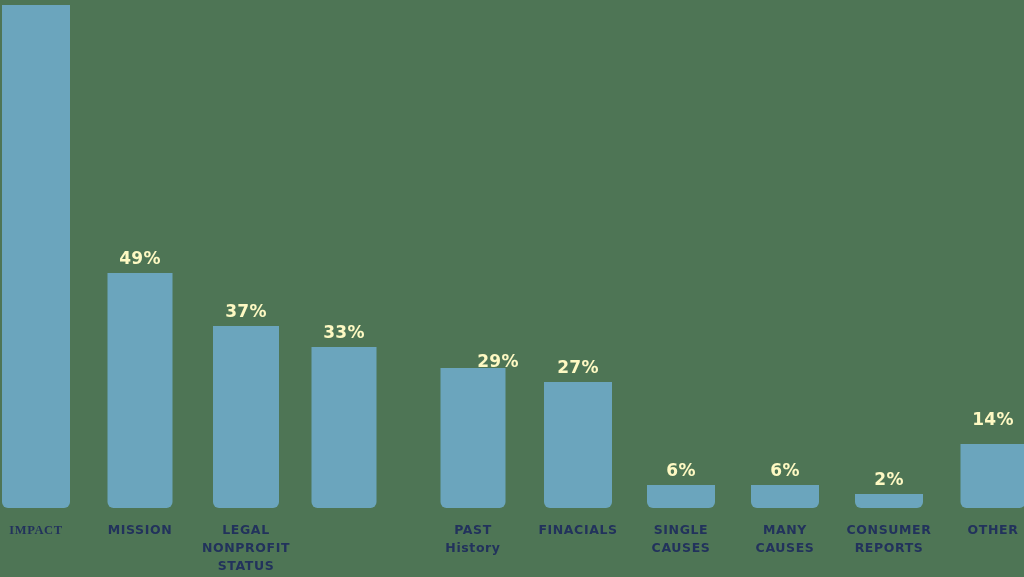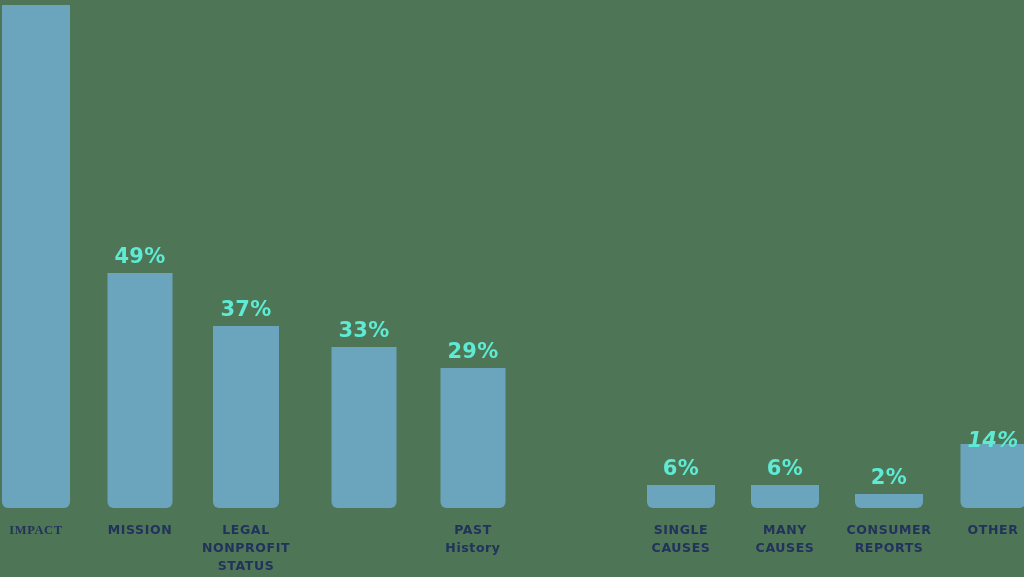--- a/index.html
+++ b/index.html
@@ -43,22 +43,22 @@
     bottom: 69px;              
     background: #6ba5bd;
     border-bottom-left-radius: 6px;
     border-bottom-right-radius: 6px;
   }
 
   .bar-value {
     position: absolute;
     left: 50%;
     transform: translateX(-50%);
-    color: #5eead4;
-    font-size: 21px;
+    color: #fef9c3;
+    font-size: 17px;
     font-weight: 700;
     letter-spacing: 0.3px;
     white-space: nowrap;
     line-height: 1;
   }
 
   .cat-label {
     position: absolute;
     left: 50%;
     transform: translateX(-50%);
@@ -92,32 +92,37 @@
     </div>
 
     <div class="bar-group" style="left:210px;width:72px;margin-top:40px;">
       <div class="bar" style="width:66px;height:182px;"></div>
       <div class="bar-value" style="bottom:257px;">37%</div>
       <div class="cat-label">LEGAL
 NONPROFIT
 STATUS</div>
     </div>
 
-    <div class="bar-group" style="left:328px;width:72px;text-decoration:underline;">
+    <div class="bar-group" style="left:308px;width:72px;text-decoration:underline;">
       <div class="bar" style="width:65px;height:161px;"></div>
       <div class="bar-value" style="bottom:236px;">33%</div>
     </div>
 
     <div class="bar-group" style="left:437px;width:72px;">
       <div class="bar" style="width:65px;height:140px;"></div>
-      <div class="bar-value" style="bottom:215px;">29%</div>
+      <div class="bar-value" style="bottom:207px;margin-left:25px;">29%</div>
       <div class="cat-label">PAST
 History</div>
     </div>
 
+    <div class="bar-group" style="left:542px;width:72px;">
+      <div class="bar" style="width:68px;height:126px;"></div>
+      <div class="bar-value" style="bottom:201px;">27%</div>
+      <div class="cat-label">FINACIALS</div>
+    </div>
 
     <div class="bar-group" style="left:645px;width:72px;">
       <div class="bar" style="width:68px;height:23px;"></div>
       <div class="bar-value" style="bottom:98px;">6%</div>
       <div class="cat-label">SINGLE
 CAUSES</div>
     </div>
 
     <div class="bar-group" style="left:749px;width:72px;">
       <div class="bar" style="width:68px;height:23px;"></div>
@@ -128,18 +133,18 @@
 
     <div class="bar-group" style="left:853px;width:72px;">
       <div class="bar" style="width:68px;height:14px;"></div>
       <div class="bar-value" style="bottom:89px;">2%</div>
       <div class="cat-label">CONSUMER
 REPORTS</div>
     </div>
 
     <div class="bar-group" style="left:957px;width:72px;">
       <div class="bar" style="width:65px;height:64px;"></div>
-      <div class="bar-value" style="bottom:126px;font-style:italic;">14%</div>
+      <div class="bar-value" style="bottom:149px;">14%</div>
       <div class="cat-label">OTHER</div>
     </div>
 
   </div>
 </div>
 
 </body></html>

